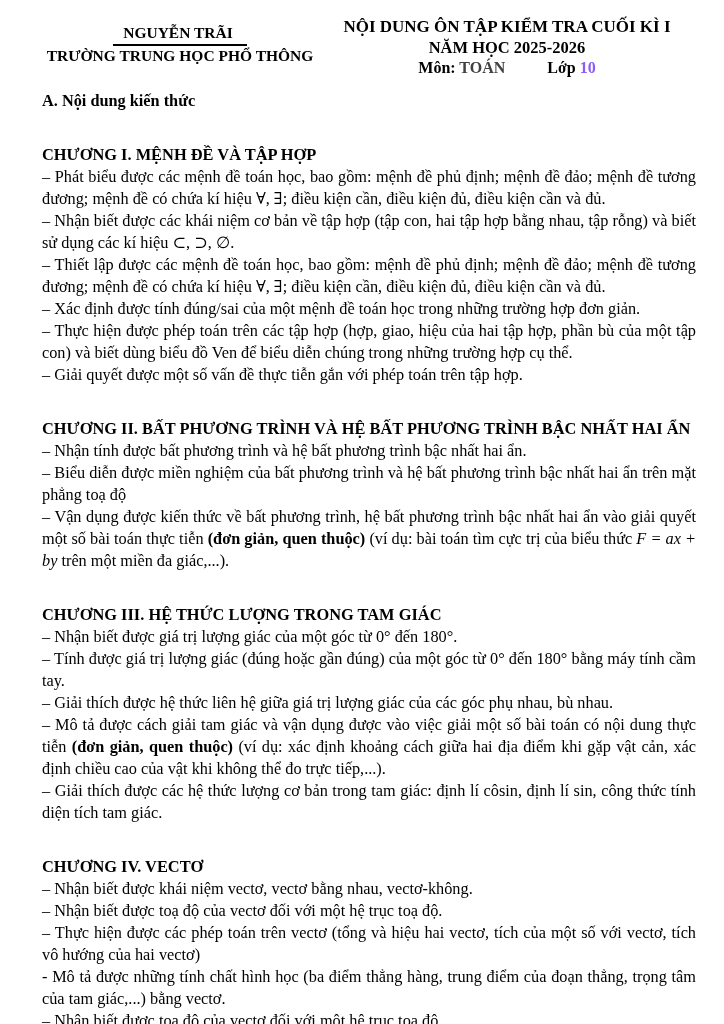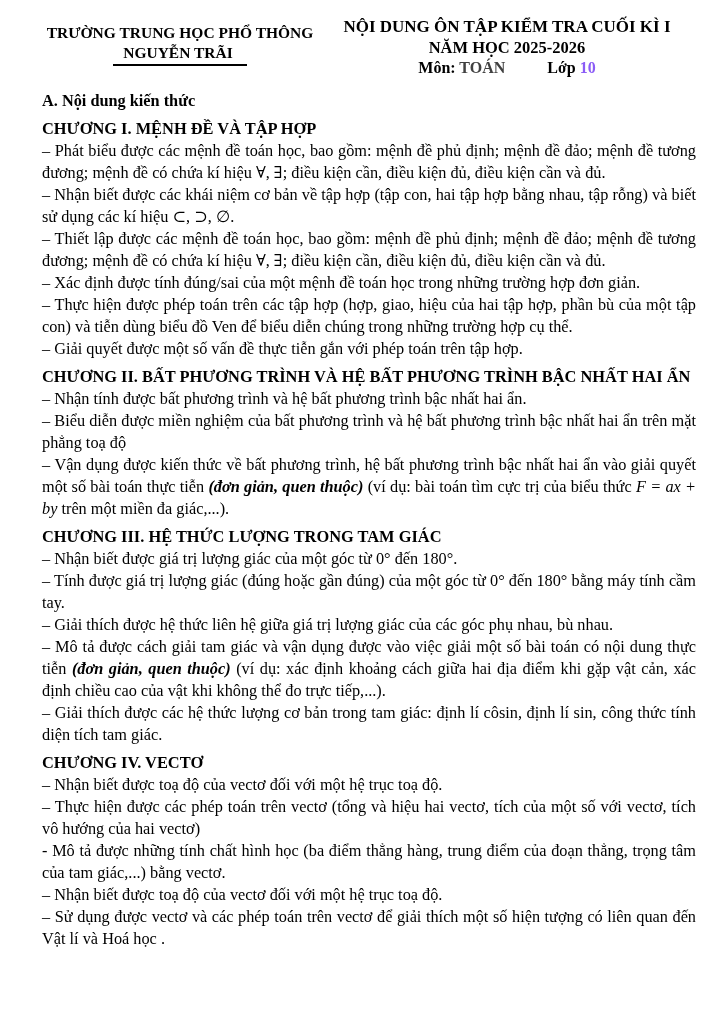--- a/index.html
+++ b/index.html
@@ -57,46 +57,46 @@
   }
   .grade-group { margin-left: 38px; }
   .red { color: #ff0000; }
   
   .section-a {
     margin: 12px 0 0 0;
     font-weight: bold;
     font-size: 16.3px;
     line-height: 22px;
   }
-  .chapter { margin-top: 6px; }
+  .chapter { margin-top: 32px; }
   .chapter-title {
     margin: 0;
     font-weight: bold;
     font-size: 16.4px;
     line-height: 22px;
     text-align: justify;
   }
   .item {
     margin: 0;
     font-size: 16.3px;
     line-height: 22px;
     text-align: justify;
   }
-  .seg-bi { font-weight: bold; font-style: italic; }
+  .seg-bi { font-weight: bold; }
   .seg-i  { font-style: italic; }
 </style>
 </head>
 <body>
 
 <div class="page">
 
   <div class="doc-header">
     <div class="school-block">
+      <div><span class="school-name">NGUYỄN TRÃI</span></div>
       <div>TRƯỜNG TRUNG HỌC PHỔ THÔNG</div>
-      <div><span class="school-name">NGUYỄN TRÃI</span></div>
     </div>
     <div class="exam-block">
       <div class="exam-title">NỘI DUNG ÔN TẬP KIỂM TRA CUỐI KÌ I</div>
       <div class="exam-year">NĂM HỌC 2025-2026</div>
       <div class="subject-line">
         <span>Môn:</span>
         <span class="red" style="color: #404040; text-align: center;">TOÁN</span>
         <span class="grade-group"><span>Lớp</span>
         <span class="red" style="color: #8b5cf6;">10</span></span>
       </div>
@@ -105,39 +105,40 @@
 
   <p class="section-a">A. Nội dung kiến thức</p>
 
   <div>
       <section class="chapter">
         <h2 class="chapter-title">CHƯƠNG I.  MỆNH ĐỀ VÀ TẬP HỢP</h2>
         <p class="item"><span>– Phát biểu được các mệnh đề toán học, bao gồm: mệnh đề phủ định; mệnh đề đảo; mệnh đề tương đương; mệnh đề có chứa kí hiệu ∀, ∃; điều kiện cần, điều kiện đủ, điều kiện cần và đủ.</span></p>
         <p class="item"><span>– Nhận biết được các khái niệm cơ bản về tập hợp (tập con, hai tập hợp bằng nhau, tập rỗng) và biết sử dụng các kí hiệu ⊂, ⊃, ∅.</span></p>
         <p class="item"><span>– Thiết lập được các mệnh đề toán học, bao gồm: mệnh đề phủ định; mệnh đề đảo; mệnh đề tương đương; mệnh đề có chứa kí hiệu ∀, ∃; điều kiện cần, điều kiện đủ, điều kiện cần và đủ.</span></p>
         <p class="item"><span>– Xác định được tính đúng/sai của một mệnh đề toán học trong những trường hợp đơn giản.</span></p>
-        <p class="item"><span>– Thực hiện được phép toán trên các tập hợp (hợp, giao, hiệu của hai tập hợp, phần bù của một tập con) và tiễn dùng biểu đồ Ven để biểu diễn chúng trong những trường hợp cụ thể.</span></p>
+        <p class="item"><span>– Thực hiện được phép toán trên các tập hợp (hợp, giao, hiệu của hai tập hợp, phần bù của một tập con) và biết dùng biểu đồ Ven để biểu diễn chúng trong những trường hợp cụ thể.</span></p>
         <p class="item"><span>– Giải quyết được một số vấn đề thực tiễn gắn với phép toán trên tập hợp.</span></p>
       </section>
       <section class="chapter">
         <h2 class="chapter-title">CHƯƠNG II.  BẤT PHƯƠNG TRÌNH VÀ HỆ BẤT PHƯƠNG TRÌNH BẬC NHẤT HAI ẨN</h2>
         <p class="item"><span>– Nhận tính được bất phương trình và hệ bất phương trình bậc nhất hai ẩn.</span></p>
         <p class="item"><span>– Biểu diễn được miền nghiệm của bất phương trình và hệ bất phương trình bậc nhất hai ẩn trên mặt phẳng toạ độ</span></p>
         <p class="item"><span>– Vận dụng được kiến thức về bất phương trình, hệ bất phương trình bậc nhất hai ẩn vào giải quyết một số bài toán thực tiễn </span><span class="seg-bi">(đơn giản, quen thuộc)</span><span> (ví dụ: bài toán tìm cực trị của biểu thức </span><span class="seg-i">F = ax + by</span><span> trên một miền đa giác,...).</span></p>
       </section>
       <section class="chapter">
         <h2 class="chapter-title">CHƯƠNG III. HỆ THỨC LƯỢNG TRONG TAM GIÁC</h2>
         <p class="item"><span>– Nhận biết được giá trị lượng giác của một góc từ 0° đến 180°.</span></p>
         <p class="item"><span>– Tính được giá trị lượng giác (đúng hoặc gần đúng) của một góc từ 0° đến 180° bằng máy tính cầm tay.</span></p>
         <p class="item"><span>– Giải thích được hệ thức liên hệ giữa giá trị lượng giác của các góc phụ nhau, bù nhau.</span></p>
         <p class="item"><span>– Mô tả được cách giải tam giác và vận dụng được vào việc giải một số bài toán có nội dung thực tiễn </span><span class="seg-bi">(đơn giản, quen thuộc)</span><span> (ví dụ: xác định khoảng cách giữa hai địa điểm khi gặp vật cản, xác định chiều cao của vật khi không thể đo trực tiếp,...).</span></p>
         <p class="item"><span>– Giải thích được các hệ thức lượng cơ bản trong tam giác: định lí côsin, định lí sin, công thức tính diện tích tam giác.</span></p>
       </section>
       <section class="chapter">
         <h2 class="chapter-title">CHƯƠNG IV. VECTƠ</h2>
+        <p class="item"><span>– Nhận biết được khái niệm vectơ, vectơ bằng nhau, vectơ-không.</span></p>
         <p class="item"><span>– Nhận biết được toạ độ của vectơ đối với một hệ trục toạ độ.</span></p>
         <p class="item"><span>– Thực hiện được các phép toán trên vectơ (tổng và hiệu hai vectơ, tích của một số với vectơ, tích vô hướng của hai vectơ)</span></p>
         <p class="item"><span>- Mô tả được những tính chất hình học (ba điểm thẳng hàng, trung điểm của đoạn thẳng, trọng tâm của tam giác,...) bằng vectơ.</span></p>
         <p class="item"><span>– Nhận biết được toạ độ của vectơ đối với một hệ trục toạ độ.</span></p>
         <p class="item"><span>– Sử dụng được vectơ và các phép toán trên vectơ để giải thích một số hiện tượng có liên quan đến Vật lí và Hoá học .</span></p>
       </section>
     </div>
 
 </div>
 

